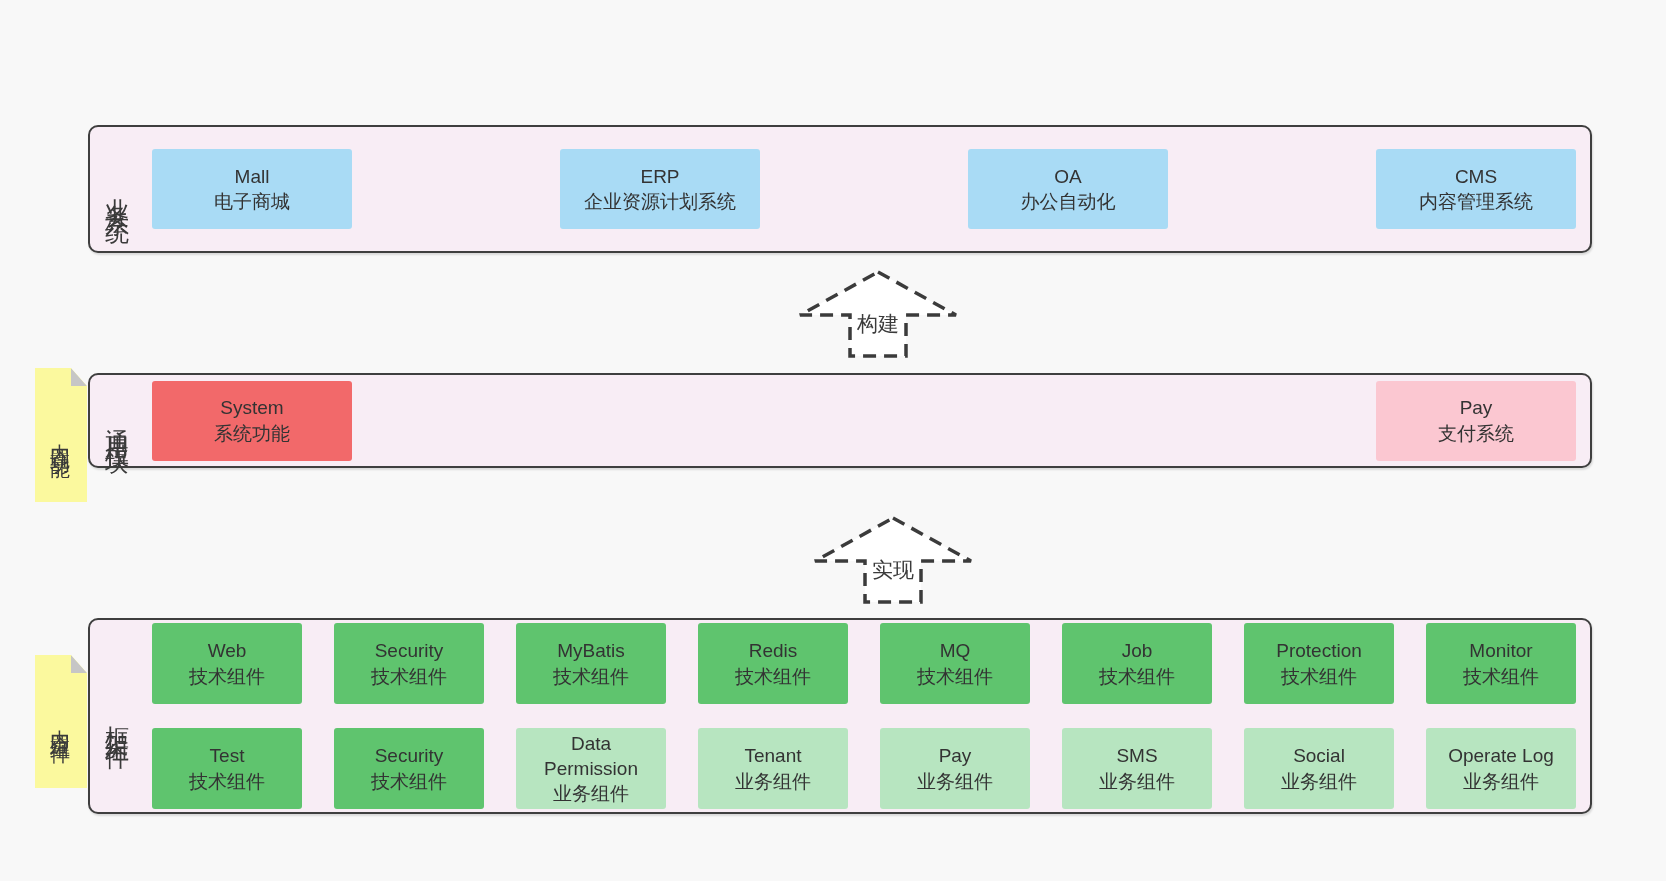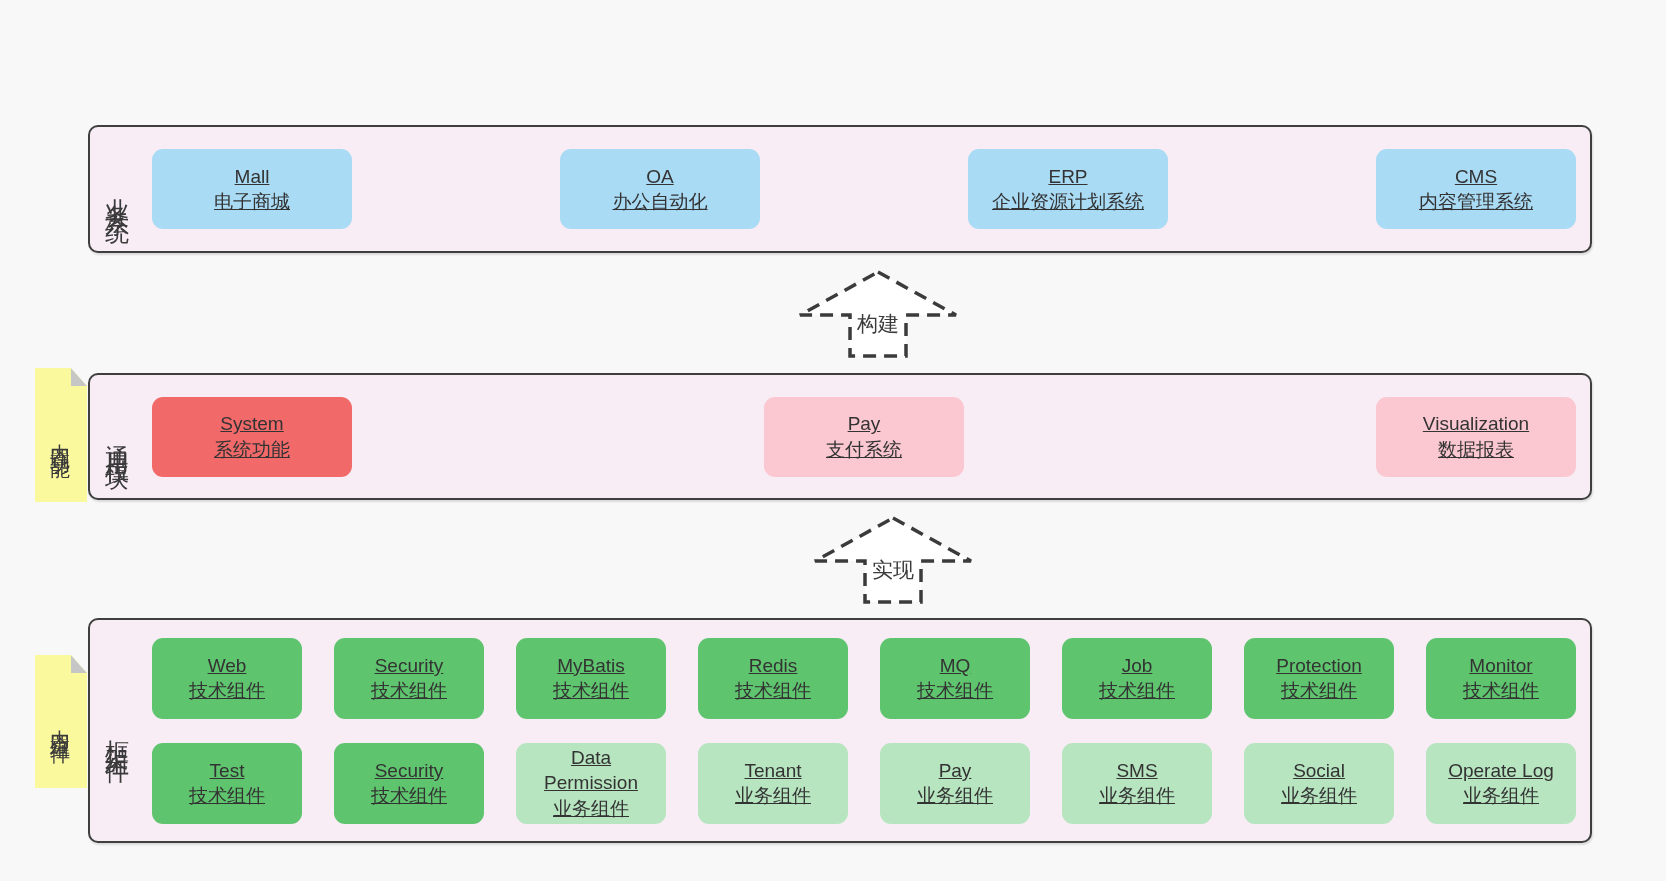--- a/index.html
+++ b/index.html
@@ -8,32 +8,32 @@
     --box-green-dark:#5fc46e; --box-green-light:#b7e5c0;
     --note-bg:#fbf99e; --note-fold:#c6c6c6; --arrow:#3b3b3b;
   }
   *{margin:0;padding:0;box-sizing:border-box;}
   body{background:var(--page-bg);font-family:"Liberation Sans","DejaVu Sans",sans-serif;color:var(--text);}
   .canvas{position:relative;width:1666px;height:881px;background:var(--page-bg);overflow:hidden;}
 
   .band{position:absolute;left:88px;width:1504px;background:var(--band-bg);
         border:2px solid var(--band-border);border-radius:10px;display:flex;box-shadow:1px 2px 2px rgba(0,0,0,.12);}
   .band-top{top:125px;height:128px;}
-  .band-mid{top:373px;height:127px;}
-  .band-bot{top:618px;height:225px;}
+  .band-mid{top:373px;height:95px;}
+  .band-bot{top:618px;height:196px;}
 
   .band-label{width:54px;flex:0 0 54px;display:flex;align-items:center;justify-content:center;
               writing-mode:vertical-rl;text-orientation:upright;font-size:24px;letter-spacing:7px;
               padding-top:7px;color:var(--text);}
   .band-row{flex:1;display:flex;align-items:center;justify-content:space-between;padding:0 14px 0 8px;}
   .band-grid{flex:1;display:flex;flex-direction:column;justify-content:center;gap:24px;padding:0 14px 0 8px;}
   .band-grid .band-row8{display:flex;justify-content:space-between;}
 
-  .box{border-radius:11px;display:flex;flex-direction:column;align-items:center;justify-content:center;
-       text-align:center;font-size:19px;line-height:1.32;color:#333;text-decoration:underline;}
+  .box{border-radius:3px;display:flex;flex-direction:column;align-items:center;justify-content:center;
+       text-align:center;font-size:19px;line-height:1.32;color:#333;}
   .box-wide{width:200px;height:80px;padding:0 8px;}
   .box-small{width:150px;height:81px;padding:0 18px;}
   .blue{background:var(--box-blue);}
   .red{background:var(--box-red);}
   .pink{background:var(--box-pink);}
   .green-dark{background:var(--box-green-dark);}
   .green-light{background:var(--box-green-light);}
 
   .arrow{position:absolute;overflow:visible;}
   .arrow polygon{fill:#ffffff;stroke:var(--arrow);stroke-width:3.5;stroke-dasharray:13 8;stroke-linejoin:miter;}
@@ -55,26 +55,26 @@
 <div class="canvas">
 
   <section class="band band-top">
     <div class="band-label">业务系统</div>
     <div class="band-row">
         <div class="box box-wide blue">
           <div>Mall</div>
           <div>电子商城</div>
         </div>
         <div class="box box-wide blue">
+          <div>ERP</div>
+          <div>企业资源计划系统</div>
+        </div>
+        <div class="box box-wide blue">
           <div>OA</div>
           <div>办公自动化</div>
-        </div>
-        <div class="box box-wide blue">
-          <div>ERP</div>
-          <div>企业资源计划系统</div>
         </div>
         <div class="box box-wide blue">
           <div>CMS</div>
           <div>内容管理系统</div>
         </div>
       </div>
   </section>
 
   <svg class="arrow" style="left:793px;top:269px;" width="170" height="90" viewBox="0 0 170 90">
     <polygon points="85,3 163,46 113,46 113,87 57,87 57,46 7,46"></polygon>
@@ -84,24 +84,20 @@
   <section class="band band-mid">
     <div class="band-label">通用模块</div>
     <div class="band-row">
         <div class="box box-wide red">
           <div>System</div>
           <div>系统功能</div>
         </div>
         <div class="box box-wide pink">
           <div>Pay</div>
           <div>支付系统</div>
-        </div>
-        <div class="box box-wide pink">
-          <div>Visualization</div>
-          <div>数据报表</div>
         </div>
       </div>
   </section>
 
   <svg class="arrow" style="left:808px;top:515px;" width="170" height="90" viewBox="0 0 170 90">
     <polygon points="85,3 163,46 113,46 113,87 57,87 57,46 7,46"></polygon>
     <text x="85" y="62" text-anchor="middle">实现</text>
   </svg>
 
   <section class="band band-bot">

